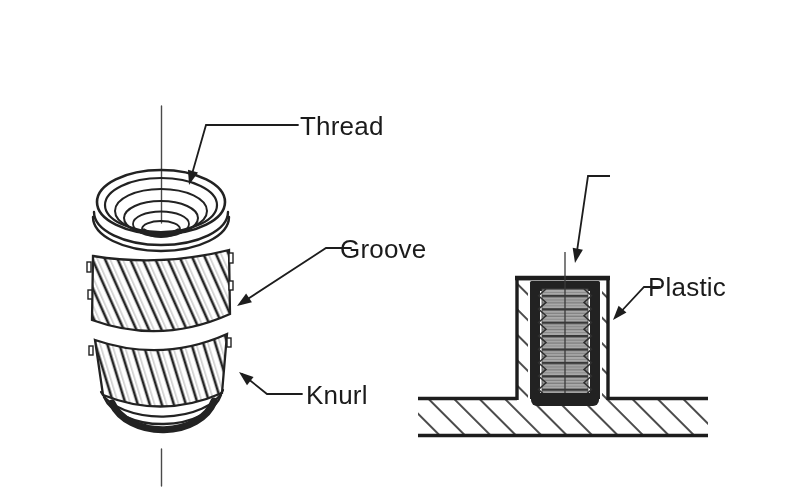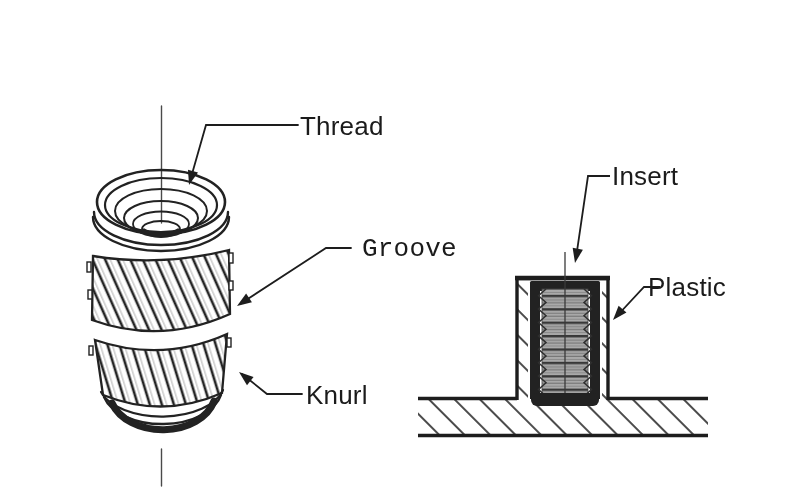--- a/index.html
+++ b/index.html
@@ -8,21 +8,21 @@
     overflow:hidden;font-family:"Liberation Sans",sans-serif;
   }
   .stage svg{position:absolute;left:0;top:0;}
   .lbl{
     position:absolute;
     font-family:"Liberation Sans",sans-serif;
     font-size:26px;line-height:28px;color:#1b1b1b;
     white-space:nowrap;letter-spacing:0.2px;
   }
   .lbl-thread {left:300px;top:112px;}
-  .lbl-groove {left:362px;top:235px;font-family:Liberation Mono, monospace;}
+  .lbl-groove {left:340px;top:235px;}
   .lbl-knurl  {left:306px;top:381px;text-align:right;}
   .lbl-insert {left:612px;top:162px;}
   .lbl-plastic{left:648px;top:273px;}
 </style>
 </head>
 <body>
 
 <div class="stage">
 
   <svg width="800" height="500" viewBox="0 0 800 500">
@@ -142,16 +142,15 @@
       <g>
         <path d="M660,287 H644 L616,317" fill="none" stroke="#1d1d1d" stroke-width="1.8"></path>
         <path d="M0,0 L-5.2,-14.5 L5.2,-14.5 Z" fill="#1d1d1d" transform="translate(613,320) rotate(41)"></path>
       </g>
     </g>
   </svg>
 
   <div class="lbl lbl-thread">Thread</div>
   <div class="lbl lbl-groove">Groove</div>
   <div class="lbl lbl-knurl">Knurl</div>
-  <div class="lbl lbl-insert">Insert</div>
   <div class="lbl lbl-plastic">Plastic</div>
 
 </div>
 
 </body></html>

